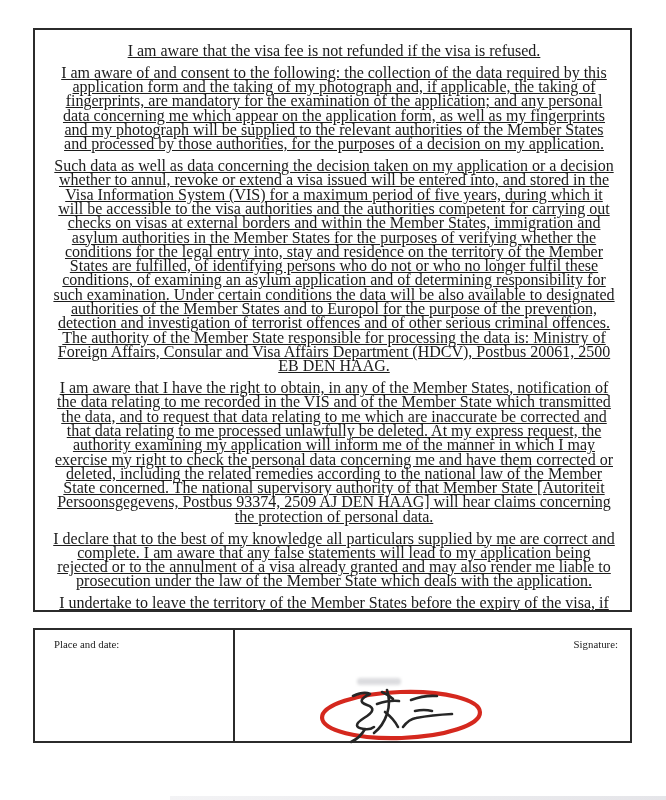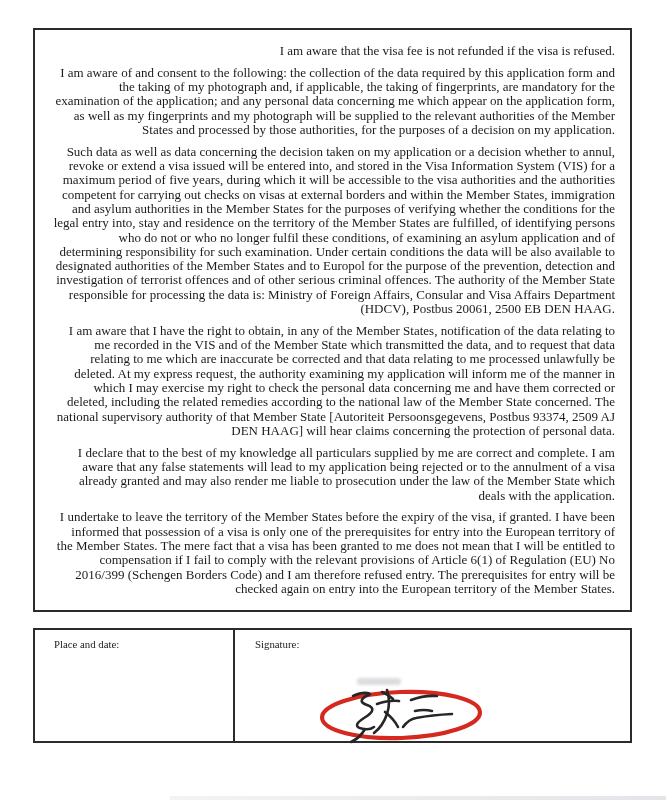--- a/index.html
+++ b/index.html
@@ -10,38 +10,38 @@
 
   .page { position: absolute; inset: 0; background: #ffffff; }
 
   
   .declaration-box {
     position: absolute; left: 33px; top: 28px; width: 599px; height: 584px;
     border: 2px solid #2b2b2b; background: #fff;
     padding: 14px 15px 6px 18px; overflow: hidden;
   }
   .declaration-box p {
-    font-size: 13px; line-height: 14.3px; color: #1b1b1b;
-    margin-bottom: 7.5px; text-align: right;
+    font-size: 16px; line-height: 14.3px; color: #1b1b1b;
+    margin-bottom: 7.5px; text-align: center; text-decoration: underline;
   }
 
   
   .sig-table {
     position: absolute; left: 33px; top: 628px; width: 599px; height: 115px;
     border: 2px solid #2b2b2b; background: #fff; display: flex;
   }
   .cell-left {
     width: 198px; height: 100%;
     padding: 8px 16px 0 19px;
     font-size: 10.8px; color: #1b1b1b;
   }
   .cell-right {
     flex: 1; height: 100%; border-left: 2px solid #2b2b2b;
     padding: 8px 12px 0 20px;
-    font-size: 10.8px; color: #1b1b1b;
+    font-size: 10.8px; color: #1b1b1b; text-align: right;
   }
   .guardian-label { margin-top: 12px; }
 
   
   .sig-svg { position: absolute; left: 0; top: 0; pointer-events: none; }
 
   .artifact {
     position: absolute; left: 322px; top: 48px; width: 44px; height: 7px;
     background: #b9bac0; opacity: 0.5; filter: blur(1.5px); border-radius: 3px;
   }

